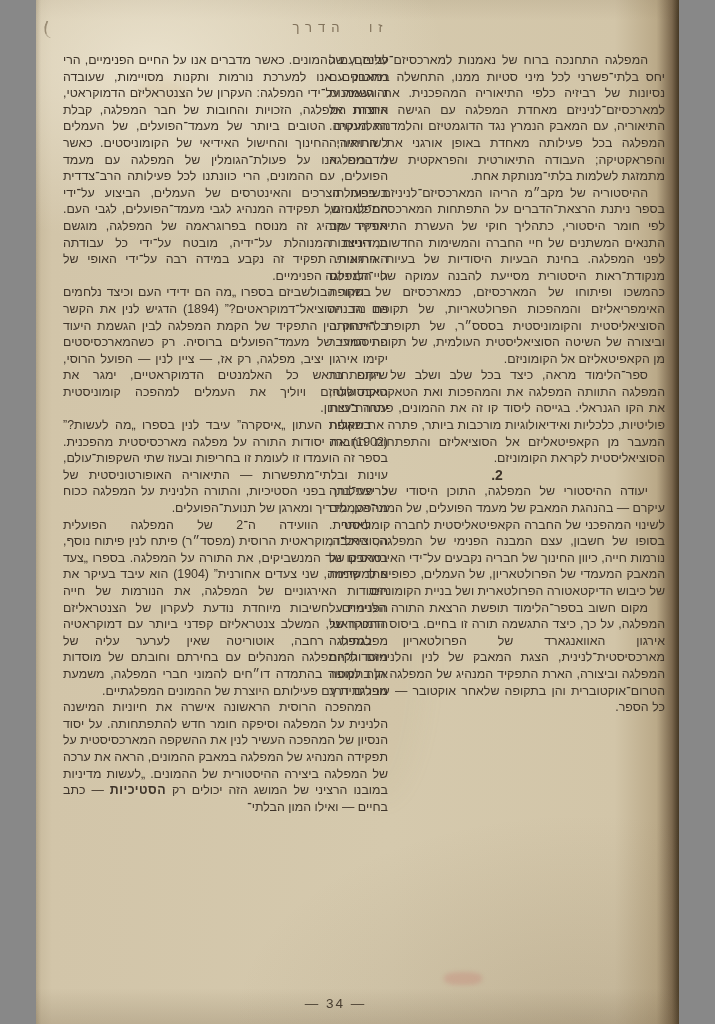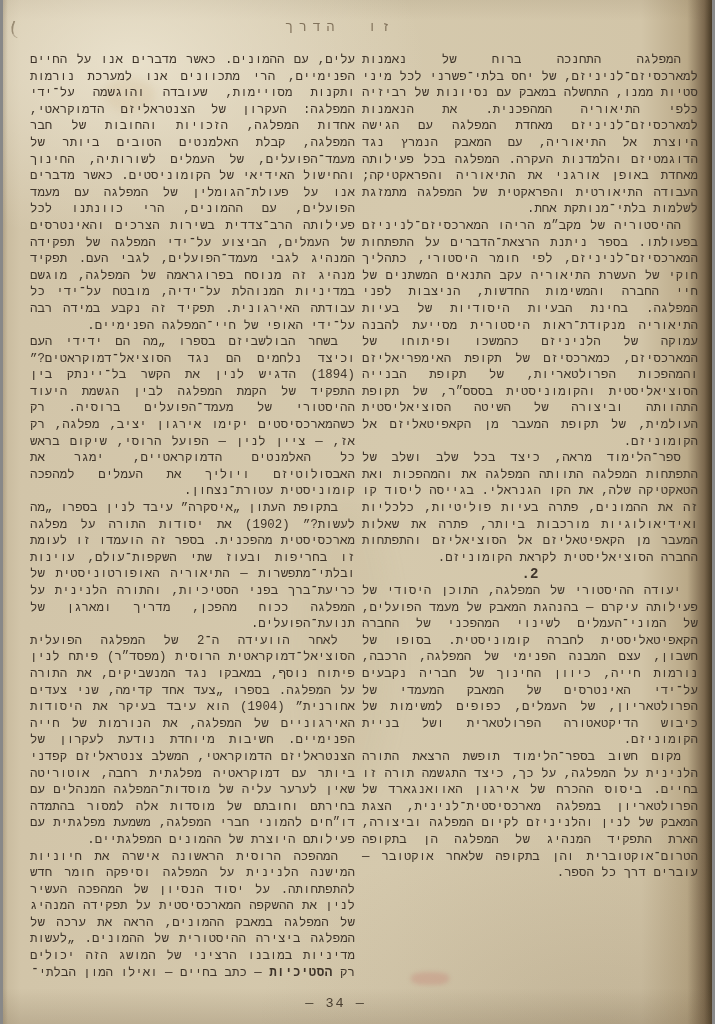--- a/index.html
+++ b/index.html
@@ -1,21 +1,21 @@
 <!DOCTYPE html>
 <html lang="he"><head>
 <meta charset="utf-8">
 <style>
   html,body{margin:0;padding:0;background:#888;}
   .page{
     position:relative;
-    width:709px;height:1024px;
+    width:643px;height:1024px;
     margin:0 auto;
     overflow:hidden;
-    font-family:Liberation Mono, monospace;
+    font-family:Liberation Sans, sans-serif;
     background:
       radial-gradient(ellipse 420px 260px at 18% 6%, rgba(240,233,214,0.75), rgba(240,233,214,0) 70%),
       radial-gradient(ellipse 500px 300px at 85% 100%, rgba(120,100,70,0.18), rgba(120,100,70,0) 70%),
       linear-gradient(180deg, rgba(110,92,66,0.10) 0, rgba(110,92,66,0) 2%, rgba(110,92,66,0) 96.5%, rgba(110,92,66,0.22) 100%),
       linear-gradient(90deg, #c7b99c 0, #d2c5a9 2.5%, #d5c9ad 55%, #d2c5a8 90%, #baa988 96.5%, #7b684e 98.9%, #443723 100%);
   }
   .edge-left{position:absolute;left:0;top:0;bottom:0;width:5px;
     background:linear-gradient(90deg, rgba(90,75,55,0.20), rgba(90,75,55,0));}
   .crease{position:absolute;left:7px;top:22px;width:9px;height:14px;
     border-left:2px solid rgba(100,84,60,0.55);border-bottom:1px solid rgba(100,84,60,0.3);

